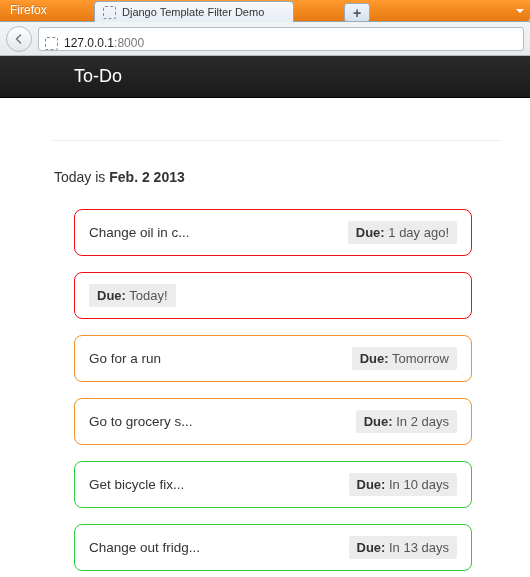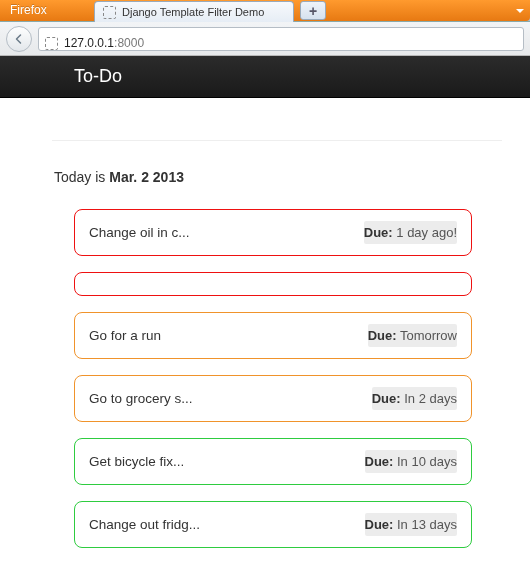--- a/index.html
+++ b/index.html
@@ -34,22 +34,23 @@
     content: "";
     position: absolute;
     right: 6px; top: 9px;
     border: 4px solid transparent;
     border-top-color: #fff;
   }
   .tab-bar {
     position: absolute;
     left: 94px; top: 1px;
     display: flex;
-    align-items: flex-start;
+    align-items: flex-end;
     height: 21px;
+    gap: 44px;
   }
   .tab {
     height: 21px;
     min-width: 200px;
     background: linear-gradient(#f7f9fc, #e6edf5);
     border: 1px solid #9ab;
     border-bottom: none;
     border-radius: 4px 4px 0 0;
     display: flex;
     align-items: center;
@@ -155,21 +156,21 @@
     justify-content: space-between;
     font-size: 13.5px;
     color: #333;
     background: #fff;
   }
   .card.red    { border-color: #e11; }
   .card.orange { border-color: #f0932b; }
   .card.green  { border-color: #2ecc40; justify-content: space-between; }
   .due-badge {
     background: #ececec;
-    padding: 4px 0;
+    padding: 4px 8px;
     font-size: 13px;
     color: #555;
     border-radius: 2px;
   }
   .due-badge b { color: #333; font-weight: bold; }
 </style>
 </head>
 <body>
 
 <div class="chrome-top">
@@ -201,28 +202,29 @@
   </div>
 </div>
 
 <div class="app-header">
   <span>To-Do</span>
 </div>
 
 <div class="content">
   <hr class="sep">
   <p class="today-line">
-    <span>Today is </span><b>Mar. 2 2013</b>
+    <span>Today is </span><b>Feb. 2 2013</b>
   </p>
   <div class="list" id="todo-list">
       <div class="card red">
         <span>Change oil in c...</span>
         <span class="due-badge"><b>Due:</b><span> 1 day ago!</span></span>
       </div>
       <div class="card red">
+        <span class="due-badge"><b>Due:</b><span> Today!</span></span>
       </div>
       <div class="card orange">
         <span>Go for a run</span>
         <span class="due-badge"><b>Due:</b><span> Tomorrow</span></span>
       </div>
       <div class="card orange">
         <span>Go to grocery s...</span>
         <span class="due-badge"><b>Due:</b><span> In 2 days</span></span>
       </div>
       <div class="card green">

